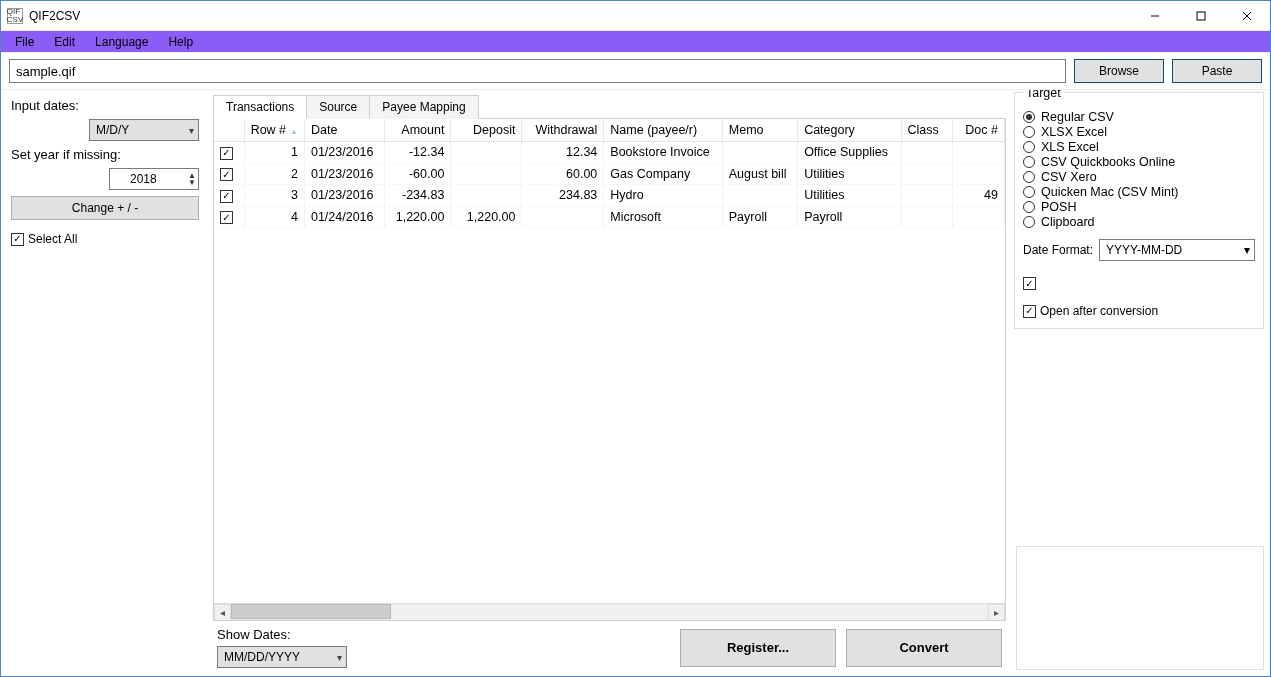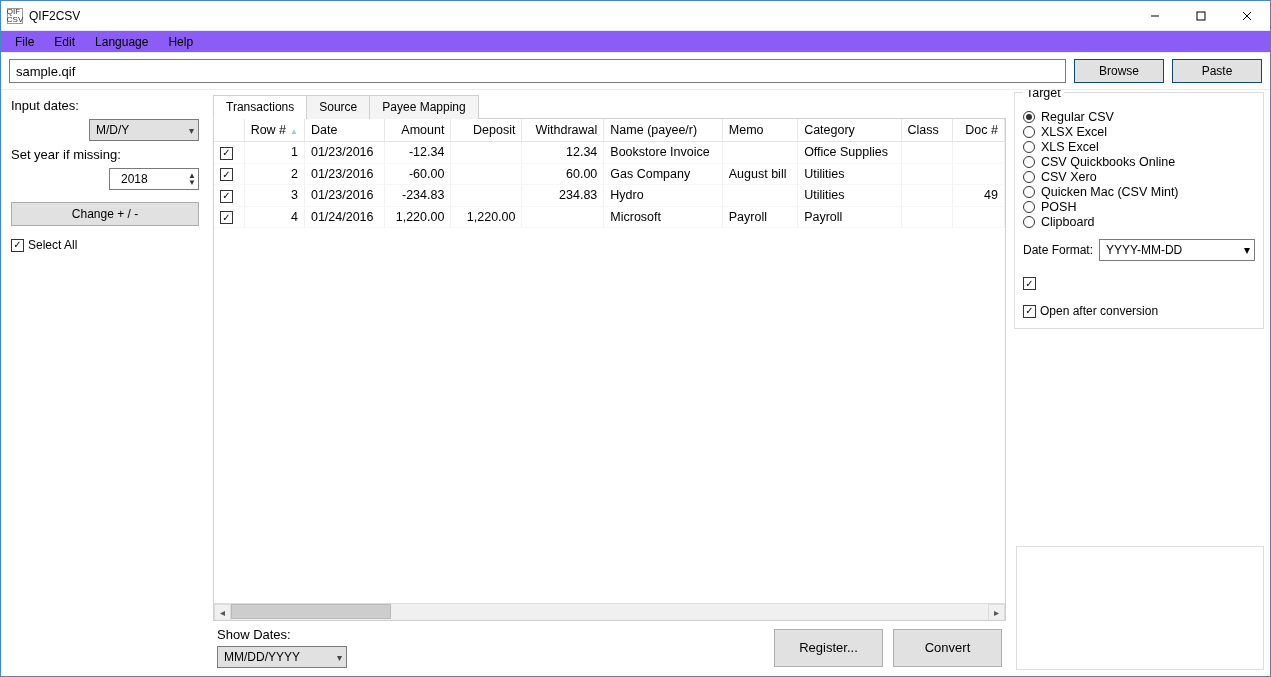--- a/index.html
+++ b/index.html
@@ -14,43 +14,43 @@
   .menubar { height: 22px; display: flex; align-items: center; gap: 0; padding: 0 4px; background:#8b5cf6; border-bottom: 1px solid #ececec; }
   .menu-item { padding: 2px 10px; cursor: default; }
   .toolbar-row { display: flex; align-items: stretch; padding: 6px 8px; gap: 8px; border-bottom: 1px solid #ececec; }
   .filepath-input { flex: 1; height: 24px; border: 1px solid #7a7a7a; padding: 2px 6px; font-size: 13px; }
   .btn { min-width: 90px; height: 24px; border: 1px solid #0c4a6e; background: #e1e1e1; padding: 0 10px; font-size: 12px; cursor: default; display:flex; align-items:center; justify-content:center; }
   .main { flex: 1; display: flex; overflow: hidden; }
   .left-pane { width: 208px; padding: 8px 10px; display: flex; flex-direction: column; gap: 6px; }
   .label { font-size: 13px; }
   .combo { height: 22px; border: 1px solid #7a7a7a; background: #e1e1e1; display: flex; align-items: center; justify-content: space-between; padding: 0 4px 0 6px; }
   .combo .chev { font-size: 10px; color:#444; }
-  .spinner { height: 22px; border: 1px solid #7a7a7a; background:#fff; display: flex; align-items: center; justify-content: space-between; padding: 0 2px 0 11px; }
+  .spinner { height: 22px; border: 1px solid #7a7a7a; background:#fff; display: flex; align-items: center; justify-content: space-between; padding: 0 2px 0 20px; }
   .spin-arrows { display:flex; flex-direction:column; line-height:7px; font-size:8px; color:#333; }
-  .wide-btn { height: 24px; border: 1px solid #adadad; background:#e1e1e1; display:flex; align-items:center; justify-content:center; margin-top:6px; }
+  .wide-btn { height: 24px; border: 1px solid #adadad; background:#e1e1e1; display:flex; align-items:center; justify-content:center; }
   .checkbox-row { display:flex; align-items:center; gap:4px; margin-top:6px; }
   .chk { width:13px; height:13px; border:1px solid #333; display:inline-flex; align-items:center; justify-content:center; font-size:10px; line-height:1; background:#fff;}
   .center-pane { flex: 1; display:flex; flex-direction:column; padding: 4px 4px 8px 4px; }
   .tabs { display:flex; border-bottom:1px solid #cfcfcf; }
   .tab { padding: 4px 12px; border:1px solid #cfcfcf; border-bottom:none; background:#f4f4f4; margin-right:-1px; position:relative; top:1px; }
   .tab.active { background:#fff; border-bottom:1px solid #fff; }
   .table-wrap { flex:1; border:1px solid #cfcfcf; border-top:none; background:#fff; overflow:hidden; position:relative; }
   table { border-collapse: collapse; width: 100%; table-layout: fixed; }
   thead th { text-align:left; font-weight:normal; padding:4px 6px; border-right:1px solid #e8e8e8; border-bottom:1px solid #e2e2e2; font-size:12.5px; background:#fff; white-space:nowrap; }
   tbody td { padding:3px 6px; border-right:1px solid #f2f2f2; border-bottom:1px solid #f7f7f7; font-size:12.5px; white-space:nowrap; overflow:hidden; text-overflow:ellipsis; }
   .num { text-align:right; }
   .sort-ind { font-size:8px; color:#a0c4e4; margin-left:4px; }
   .hscroll { height:17px; background:#f0f0f0; border-top:1px solid #dcdcdc; display:flex; align-items:center; position:absolute; bottom:0; left:0; right:0;}
   .hscroll .arrow { width:17px; height:17px; display:flex; align-items:center; justify-content:center; font-size:10px; color:#555; background:#f0f0f0; border:1px solid #dcdcdc;}
   .hscroll .track { flex:1; height:17px; background:#f0f0f0; position:relative; }
   .hscroll .thumb { position:absolute; left:0; top:0; width:160px; height:15px; background:#cdcdcd; border:1px solid #b9b9b9; }
   .bottom-bar { display:flex; align-items:center; justify-content:space-between; padding:6px 4px 0 4px; gap:12px; }
   .bottom-left { display:flex; flex-direction:column; gap:4px; }
   .bottom-right { display:flex; gap:10px; }
-  .big-btn { width:109px; height:38px; border:1px solid #adadad; background:#e1e1e1; display:flex; align-items:center; justify-content:center; font-size:13px; }
+  .big-btn { width:156px; height:38px; border:1px solid #adadad; background:#e1e1e1; display:flex; align-items:center; justify-content:center; font-size:13px;font-weight:bold; }
   .right-pane { width:260px; display:flex; flex-direction:column; }
   .target-box { border:1px solid #dcdcdc; margin:2px 6px 0 4px; padding:2px 8px 10px 8px; }
   .groupbox-title { position:relative; top:-9px; background:#fff; display:inline-block; padding:0 3px; font-size:12.5px;}
   .radio-row { display:flex; align-items:center; gap:6px; margin:1px 0; font-size:12.5px;}
   .radio { width:12px; height:12px; border:1px solid #333; border-radius:50%; display:inline-flex; align-items:center; justify-content:center;}
   .radio .dot { width:6px; height:6px; border-radius:50%; background:#333; }
   .field-row { display:flex; align-items:center; gap:6px; margin-top:10px; }
   .right-combo { flex:1; height:22px; border:1px solid #7a7a7a; background:#fff; display:flex; align-items:center; justify-content:space-between; padding:0 4px 0 6px; }
   .right-bottom-box { border:1px solid #dcdcdc; margin:6px; height:124px; }
   .row-right { display:flex; justify-content:flex-end; }

